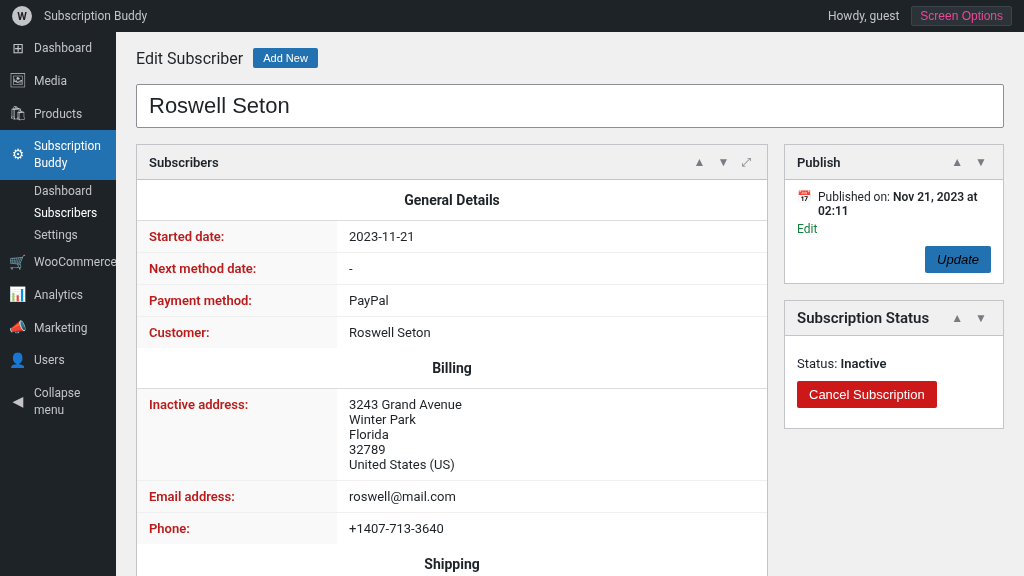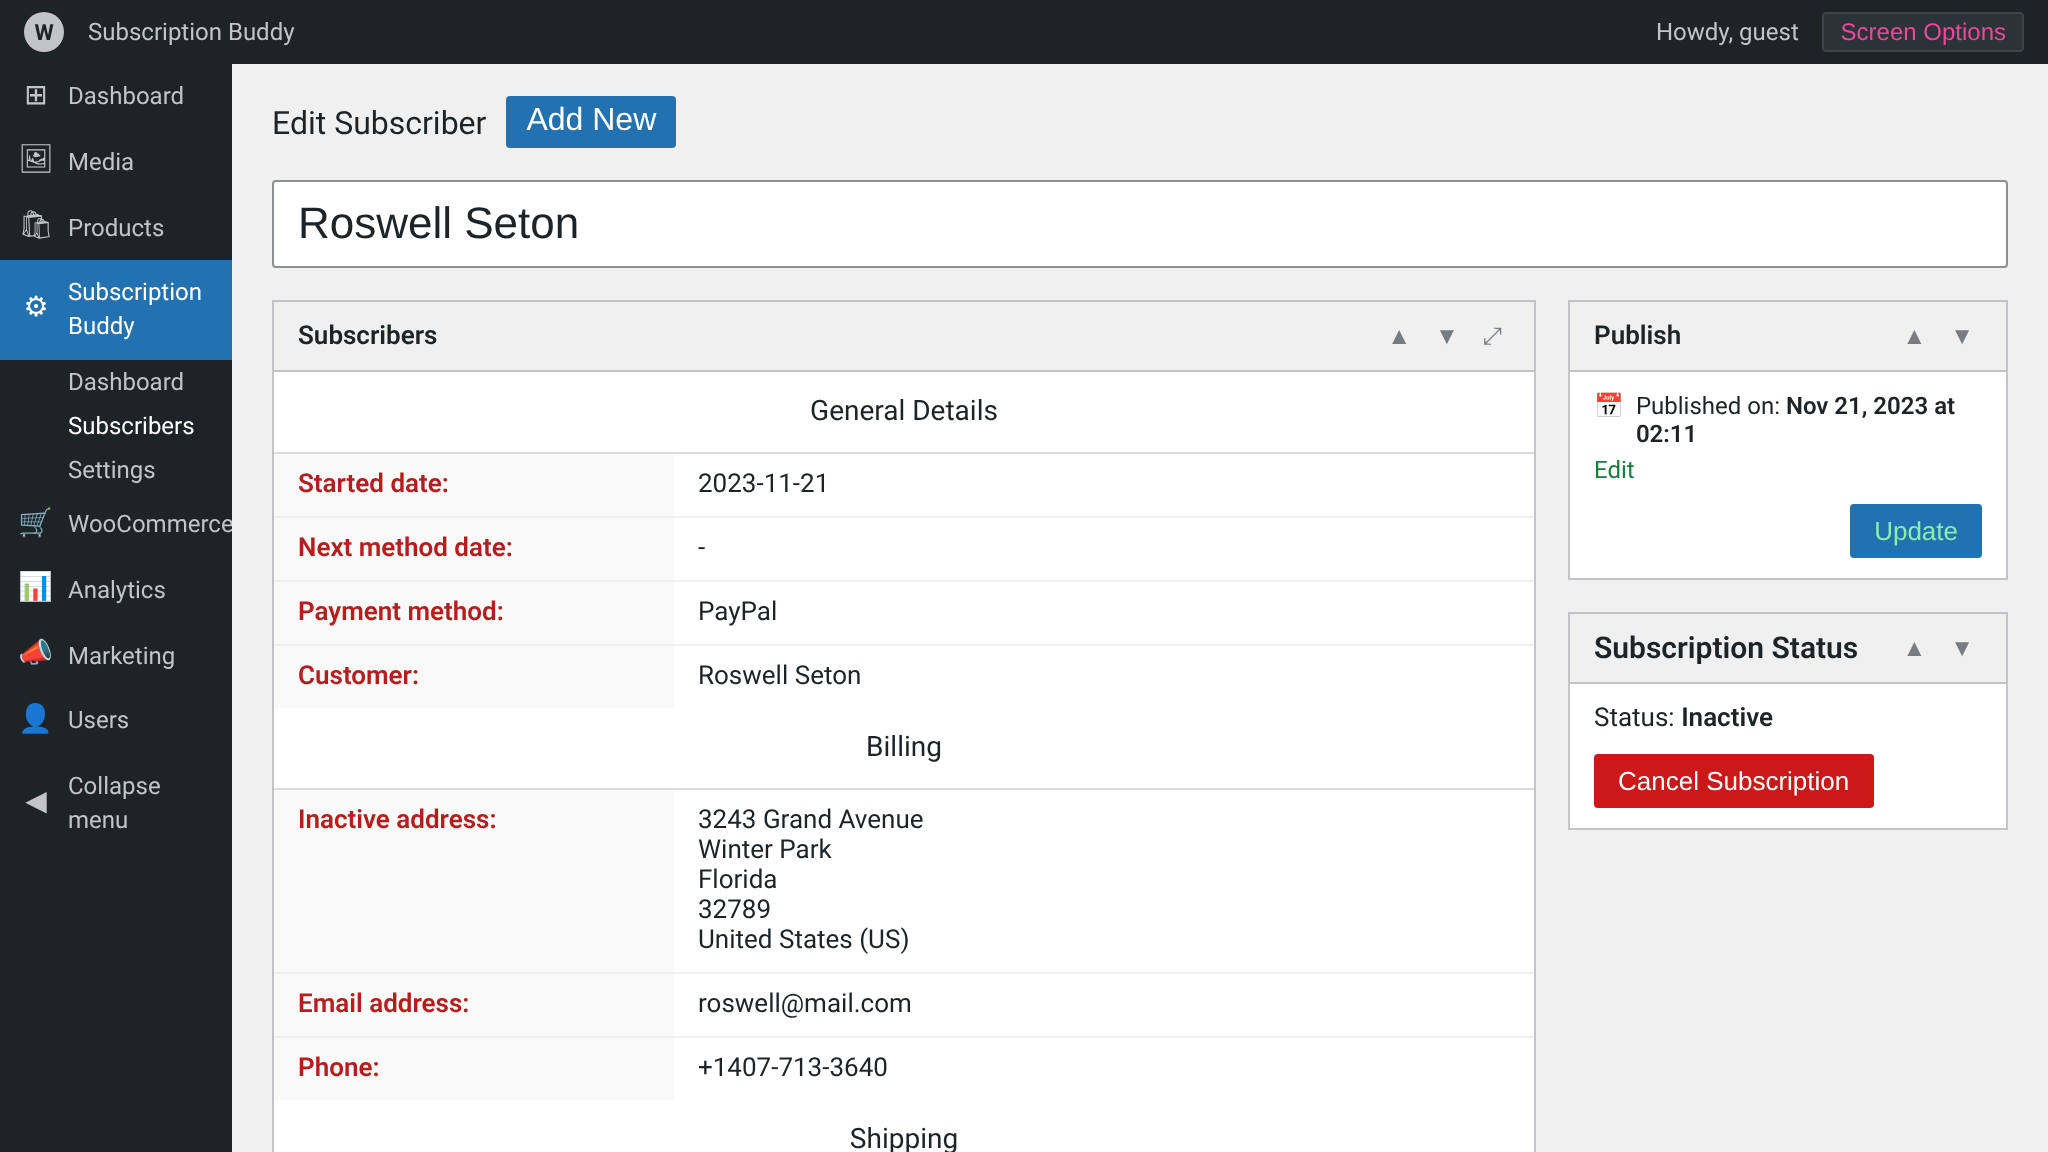--- a/index.html
+++ b/index.html
@@ -23,65 +23,65 @@
     .sidebar-label { font-size: 12px; }
     .sidebar-sub { padding: 4px 10px 4px 34px; font-size: 12px; color: #c3c4c7; cursor: pointer; }
     .sidebar-sub.active { color: #fff; }
 
     
     .main { flex: 1; overflow-y: auto; padding: 16px 20px; }
 
     
     .page-header { display: flex; align-items: center; gap: 10px; margin-bottom: 16px; }
     .page-title { font-size: 16px; font-weight: 400; color: #1d2327; }
-    .add-new-btn { background: #2271b1; color: #fff; border: none; padding: 4px 10px; font-size: 16px; border-radius: 2px; cursor: pointer; }
+    .add-new-btn { background: #2271b1; color: #fff; border: none; padding: 4px 10px; font-size: 11px; border-radius: 2px; cursor: pointer; }
 
     
     .subscriber-name-input { width: 100%; padding: 8px 12px; font-size: 22px; border: 1px solid #8c8f94; border-radius: 2px; margin-bottom: 16px; color: #1d2327; background: #fff; }
 
     
     .content-grid { display: flex; gap: 16px; }
     .content-main { flex: 1; }
     .content-side { width: 220px; flex-shrink: 0; }
 
     
     .metabox { background: #fff; border: 1px solid #c3c4c7; margin-bottom: 16px; }
     .metabox-header { background: #f0f0f1; border-bottom: 1px solid #c3c4c7; padding: 8px 12px; display: flex; align-items: center; justify-content: space-between; }
     .metabox-title { font-weight: 600; font-size: 13px; }
     .metabox-controls { display: flex; gap: 4px; }
     .metabox-toggle { background: none; border: none; cursor: pointer; color: #787c82; font-size: 12px; padding: 2px 4px; }
     .metabox-body { padding: 0; }
 
     
-    .section-header { text-align: center; padding: 12px; font-size: 14px; font-weight: 400; border-bottom: 1px solid #dcdcde; }
+    .section-header { text-align: center; padding: 12px; font-size: 14px; font-weight: 700; border-bottom: 1px solid #dcdcde; }
 
     
     .detail-table { width: 100%; border-collapse: collapse; }
     .detail-table tr { border-bottom: 1px solid #f0f0f1; }
     .detail-table tr:last-child { border-bottom: none; }
     .detail-table td { padding: 8px 12px; vertical-align: top; }
     .detail-table td:first-child { width: 200px; font-weight: 600; background: #f9f9f9; color: #b91c1c; }
     .detail-table td:last-child { color: #1d2327; }
 
     
     .publish-box { background: #fff; border: 1px solid #c3c4c7; margin-bottom: 16px; }
     .publish-header { background: #f0f0f1; border-bottom: 1px solid #c3c4c7; padding: 8px 12px; display: flex; align-items: center; justify-content: space-between; gap: 28px; }
     .publish-title { font-weight: 600; font-size: 13px; }
     .publish-body { padding: 10px 12px; }
     .publish-info { font-size: 12px; color: #1d2327; margin-bottom: 4px; display: flex; align-items: flex-start; gap: 6px; }
     .publish-info b { font-weight: 600; }
     .edit-link { color: #15803d; text-decoration: none; font-size: 12px; display: block; margin-bottom: 10px; }
-    .update-btn { background: #2271b1; color: #86efac; border: none; padding: 6px 12px; font-size: 13px; border-radius: 2px; cursor: pointer; float: right; }
+    .update-btn { background: #2271b1; color: #000000; border: none; padding: 6px 12px; font-size: 13px; border-radius: 2px; cursor: pointer; float: right; font-style: italic; }
     .clearfix::after { content: ''; display: table; clear: both; }
 
     
     .status-box { background: #fff; border: 1px solid #c3c4c7; }
     .status-header { background: #f0f0f1; border-bottom: 1px solid #c3c4c7; padding: 8px 12px; display: flex; align-items: center; justify-content: space-between; }
     .status-title { font-weight: 600; font-size: 15px; }
-    .status-body { padding: 10px 12px; }
+    .status-body { padding: 20px 12px; }
     .status-text { font-size: 13px; margin-bottom: 10px; }
     .cancel-btn { background: #cc1818; color: #fff; border: none; padding: 6px 12px; font-size: 13px; border-radius: 2px; cursor: pointer; }
   </style>
 </head>
 <body>
 
 <div class="top-bar">
   <div class="top-bar-left">
     <div class="wp-logo">W</div>
     <span class="site-name">Subscription Buddy</span>

